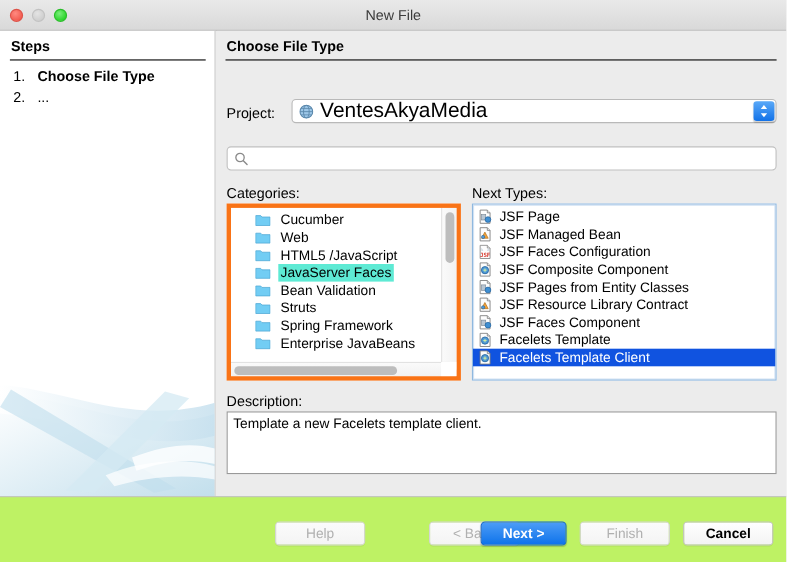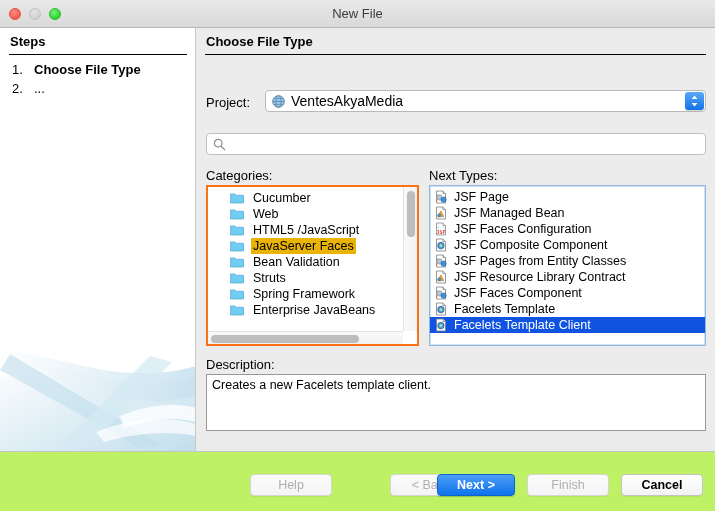--- a/index.html
+++ b/index.html
@@ -101,21 +101,21 @@
     border-radius: 4px;
     box-shadow: 0 1px 0 rgba(255,255,255,0.6) inset;
   }
   #globe-icon {
     position: absolute; left: 6px; top: 4px;
     width: 13px; height: 13px;
   }
   #project-value {
     position: absolute; left: 25px; top: 0;
     height: 24px; line-height: 20px;
-    font-size: 14px; color: #000;
+    font-size: 19px; color: #000;
   }
   #combo-stepper {
     position: absolute; right: 1px; top: 1px;
     width: 19px; height: 18px;
     border-radius: 3px;
     background: linear-gradient(to bottom, #5aa9f8 0%, #1272e8 100%);
     box-shadow: 0 1px 1px rgba(0,0,0,0.18);
   }
   #combo-stepper svg { position: absolute; left: 4px; top: 2px; }
 
@@ -147,21 +147,21 @@
 
   
   .listbox {
     position: absolute;
     background: #ffffff;
     overflow: hidden;
   }
   #categories-box {
     left: 9px; top: 157px;
     width: 213px; height: 161px;
-    border: 2px solid #f97316;
+    border: 4px solid #f97316;
   }
   #filetypes-box {
     left: 232px; top: 157px;
     width: 277px; height: 161px;
     border: 1px solid #8fb8df;
     box-shadow: 0 0 0 1px rgba(120,170,220,0.35) inset;
   }
   .list-item {
     position: relative;
     height: 16px; line-height: 16px;
@@ -172,21 +172,21 @@
     position: absolute; top: 1px;
     width: 14px; height: 14px;
   }
   .list-item .txt { position: absolute; top: 0; }
 
   
   #categories-items { position: absolute; left: 0; top: 3px; width: 198px; }
   #categories-items .ico { left: 22px; }
   #categories-items .txt { left: 43px; padding: 0 2px; }
   #categories-items .list-item.selected .txt {
-    background: #eab308; color: #000;
+    background: #5eead4; color: #000;
   }
 
   
   #filetypes-items { position: absolute; left: 0; top: 3px; width: 275px; }
   #filetypes-items .ico { left: 4px; }
   #filetypes-items .txt { left: 24px; }
   #filetypes-items .list-item.selected {
     background: #1053e0;
   }
   #filetypes-items .list-item.selected .txt { color: #ffffff; }
@@ -501,21 +501,21 @@
             <path d="M5.4 7.6 H8.4 M6.9 6.1 V9.1" stroke="#d8f0a0" stroke-width="0.9"></path>
           </svg>
           <span class="txt">Facelets Template Client</span>
         </div>
 
       </div>
     </div>
 
     <div id="description-label">Description:</div>
     <div id="description-box">
-      <div id="description-text">Creates a new Facelets template client.</div>
+      <div id="description-text">Template a new Facelets template client.</div>
     </div>
   </div>
 
   <div id="footer">
     <div class="btn disabled" id="btn-help">Help</div>
     <div class="btn disabled" id="btn-back">&lt; Back</div>
     <div class="btn primary" id="btn-next">Next &gt;</div>
     <div class="btn disabled" id="btn-finish">Finish</div>
     <div class="btn default-btn" id="btn-cancel">Cancel</div>
   </div>

